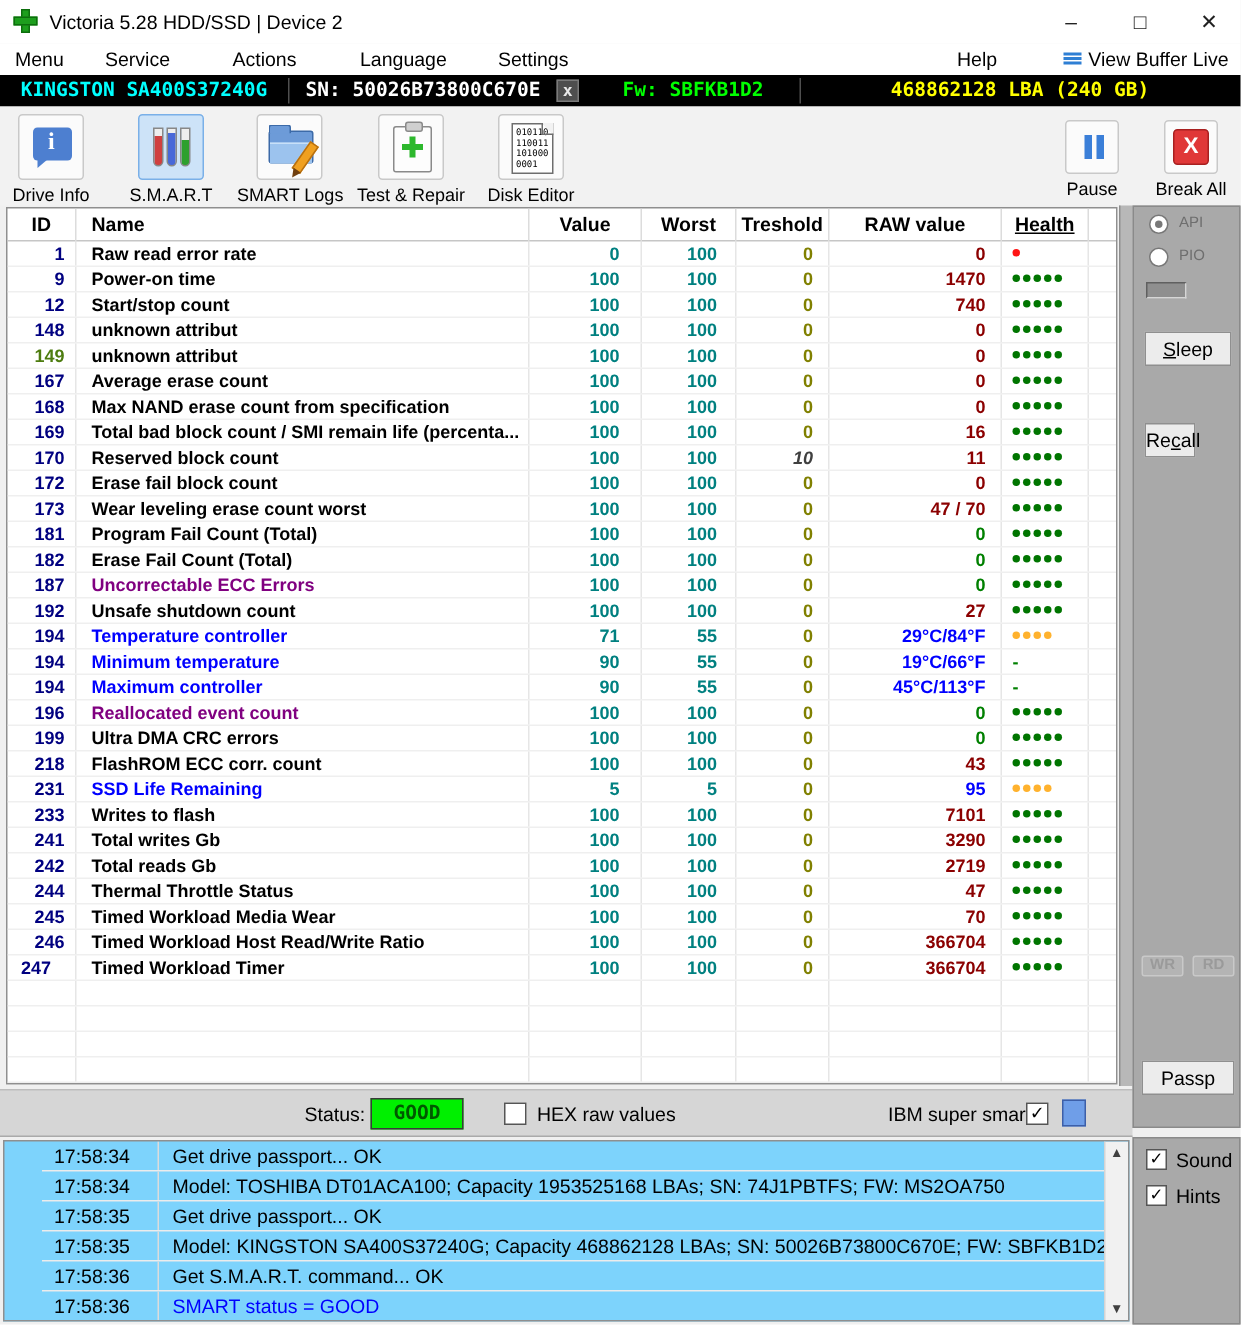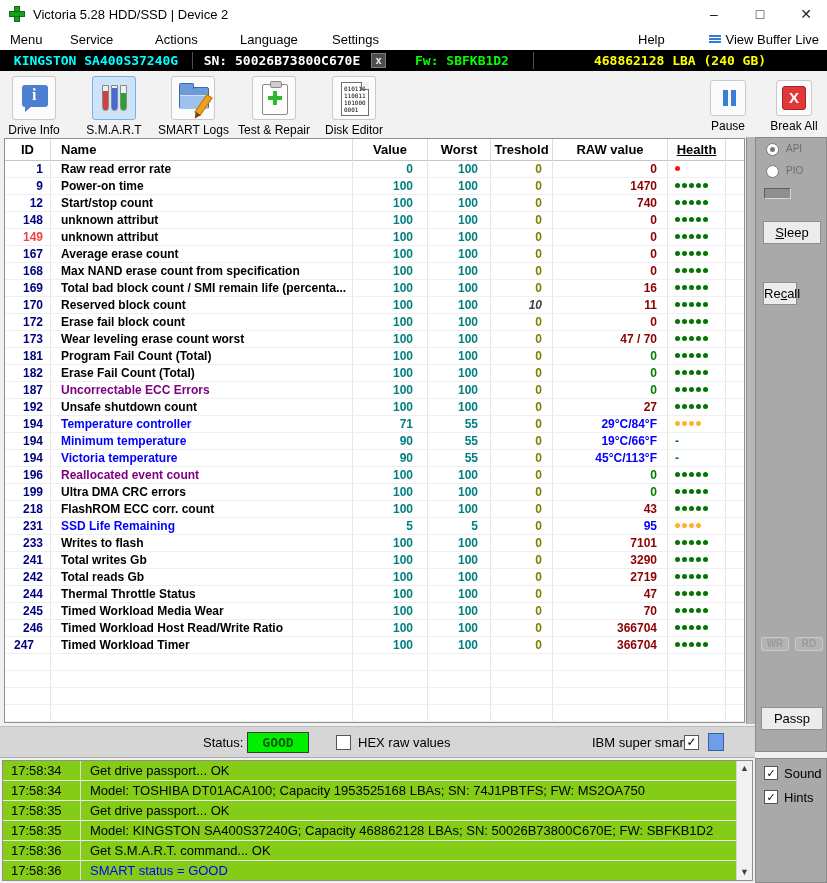--- a/index.html
+++ b/index.html
@@ -90,21 +90,21 @@
   .status-label { position:absolute; left:203px; top:8px; font-size:13px; }
   .good-badge { position:absolute; left:247px; top:5px; width:62px; height:21px; background:#00f000; border:1px solid #3a3a3a; color:#005800; font-family:"DejaVu Sans Mono", monospace; font-weight:bold; font-size:13px; text-align:center; line-height:19px; }
   .cb { width:15px; height:15px; background:#fff; border:1px solid #555; position:absolute; font-size:12px; line-height:13px; text-align:center; color:#000; }
   .cb.on:after { content:"✓"; }
   .hex-cb { left:336px; top:8px; }
   .hex-label { position:absolute; left:358px; top:8px; font-size:13px; }
   .ibm-label { position:absolute; left:592px; top:8px; font-size:13px; }
   .ibm-cb { left:684px; top:8px; }
   .blue-sq { position:absolute; left:708px; top:6px; width:16px; height:18px; background:#6f9ee8; border:1px solid #3d5fa8; }
   
-  .logbox { position:absolute; left:2px; top:760px; width:751px; height:121px; background:#84cc16; border:1px solid #8f8f8f; overflow:hidden; }
+  .logbox { position:absolute; left:2px; top:760px; width:751px; height:121px; background:#7dd3fc; border:1px solid #8f8f8f; overflow:hidden;padding-left:25px; }
   .lrow { display:flex; height:20px; line-height:20px; border-bottom:1px solid #ececec; font-size:13px; }
   .ltime { width:78px; padding-left:8px; border-right:1px solid #dcdcdc; }
   .ltext { padding-left:9px; white-space:nowrap; }
   .log-scroll { position:absolute; right:0; top:0; width:16px; height:100%; background:#f1f1f1; border-left:1px solid #d4d4d4; }
   .scroll-arrow { position:absolute; left:0; width:15px; height:15px; text-align:center; font-size:9px; color:#404040; line-height:15px; }
   .sa-up{top:0} .sa-down{bottom:0}
   
   .sidepanel { position:absolute; left:755px; width:72px; background:#a9a9a9; border:1px solid #8a8a8a; }
   .side-top { top:137px; height:615px; }
   .side-bottom { top:758px; height:125px; }
@@ -273,21 +273,21 @@
         <div class="cell c-id" style="color: rgb(0, 0, 128);">148</div>
         <div class="cell c-name" style="color: rgb(0, 0, 0);">unknown attribut</div>
         <div class="cell c-value" style="color: rgb(0, 128, 128);">100</div>
         <div class="cell c-worst" style="color: rgb(0, 128, 128);">100</div>
         <div class="cell c-tres" style="color: rgb(128, 128, 0);">0</div>
         <div class="cell c-raw" style="color: rgb(139, 0, 0);">0</div>
         <div class="cell c-health"><span class="dot" style="background: rgb(0, 117, 0);"></span><span class="dot" style="background: rgb(0, 117, 0);"></span><span class="dot" style="background: rgb(0, 117, 0);"></span><span class="dot" style="background: rgb(0, 117, 0);"></span><span class="dot" style="background: rgb(0, 117, 0);"></span></div>
         <div class="cell c-fill"></div>
       </div>
       <div class="trow">
-        <div class="cell c-id" style="color: #ef4444;">149</div>
+        <div class="cell c-id" style="color: #4d7c0f;">149</div>
         <div class="cell c-name" style="color: rgb(0, 0, 0);">unknown attribut</div>
         <div class="cell c-value" style="color: rgb(0, 128, 128);">100</div>
         <div class="cell c-worst" style="color: rgb(0, 128, 128);">100</div>
         <div class="cell c-tres" style="color: rgb(128, 128, 0);">0</div>
         <div class="cell c-raw" style="color: rgb(139, 0, 0);">0</div>
         <div class="cell c-health"><span class="dot" style="background: rgb(0, 117, 0);"></span><span class="dot" style="background: rgb(0, 117, 0);"></span><span class="dot" style="background: rgb(0, 117, 0);"></span><span class="dot" style="background: rgb(0, 117, 0);"></span><span class="dot" style="background: rgb(0, 117, 0);"></span></div>
         <div class="cell c-fill"></div>
       </div>
       <div class="trow">
         <div class="cell c-id" style="color: rgb(0, 0, 128);">167</div>
@@ -404,21 +404,21 @@
         <div class="cell c-name" style="color: rgb(0, 0, 255);">Minimum temperature</div>
         <div class="cell c-value" style="color: rgb(0, 128, 128);">90</div>
         <div class="cell c-worst" style="color: rgb(0, 128, 128);">55</div>
         <div class="cell c-tres" style="color: rgb(128, 128, 0);">0</div>
         <div class="cell c-raw" style="color: rgb(0, 0, 255);">19°C/66°F</div>
         <div class="cell c-health" style="color: rgb(0, 128, 0); font-weight: bold;">-</div>
         <div class="cell c-fill"></div>
       </div>
       <div class="trow">
         <div class="cell c-id" style="color: rgb(0, 0, 128);">194</div>
-        <div class="cell c-name" style="color: rgb(0, 0, 255);">Victoria temperature</div>
+        <div class="cell c-name" style="color: rgb(0, 0, 255);">Maximum controller</div>
         <div class="cell c-value" style="color: rgb(0, 128, 128);">90</div>
         <div class="cell c-worst" style="color: rgb(0, 128, 128);">55</div>
         <div class="cell c-tres" style="color: rgb(128, 128, 0);">0</div>
         <div class="cell c-raw" style="color: rgb(0, 0, 255);">45°C/113°F</div>
         <div class="cell c-health" style="color: rgb(0, 128, 0); font-weight: bold;">-</div>
         <div class="cell c-fill"></div>
       </div>
       <div class="trow">
         <div class="cell c-id" style="color: rgb(0, 0, 128);">196</div>
         <div class="cell c-name" style="color: rgb(128, 0, 128);">Reallocated event count</div>

